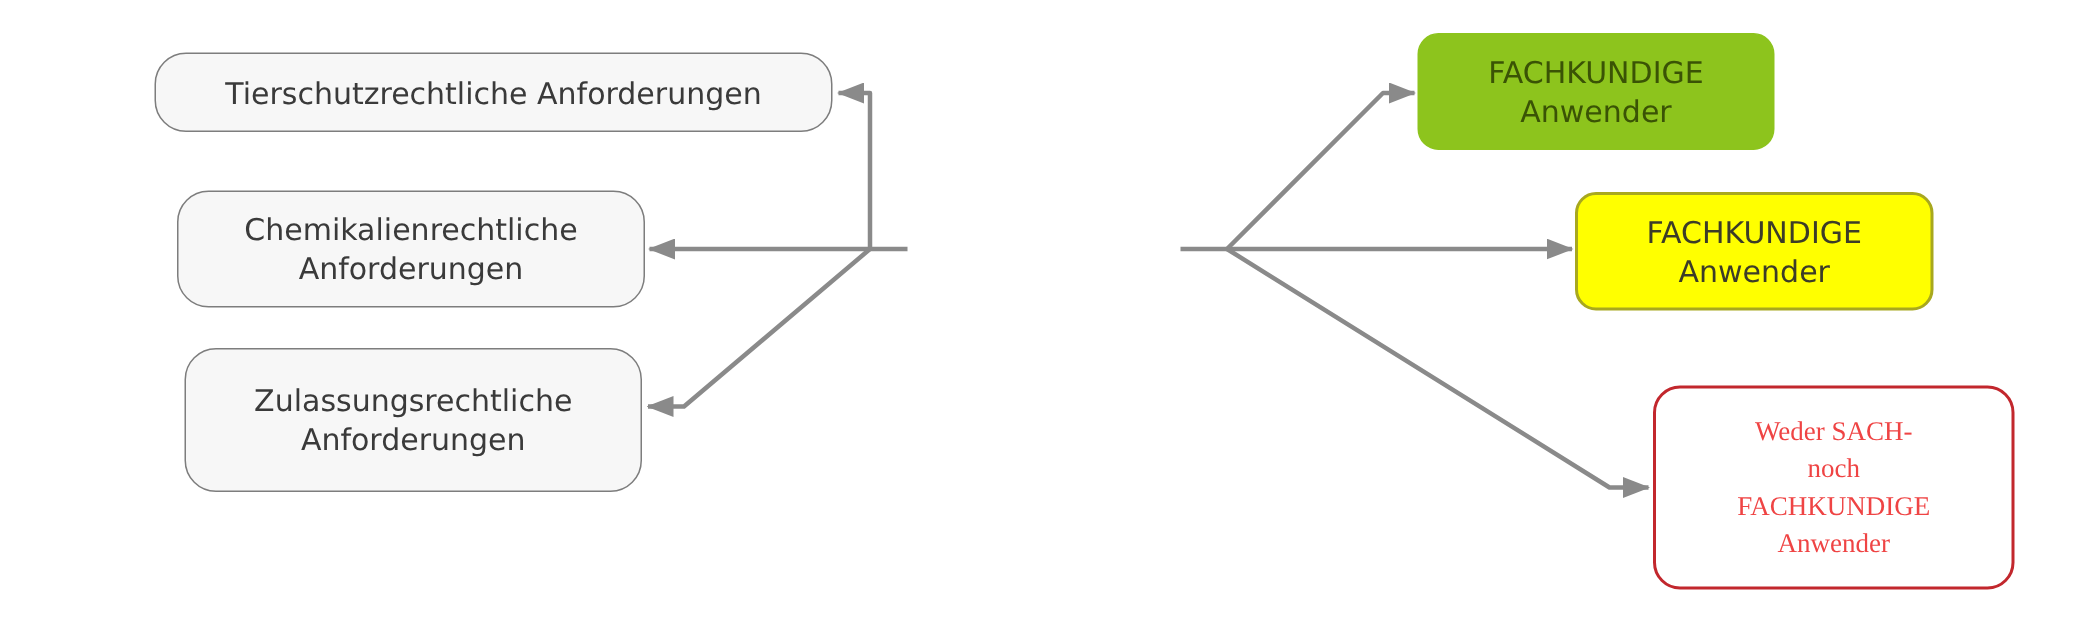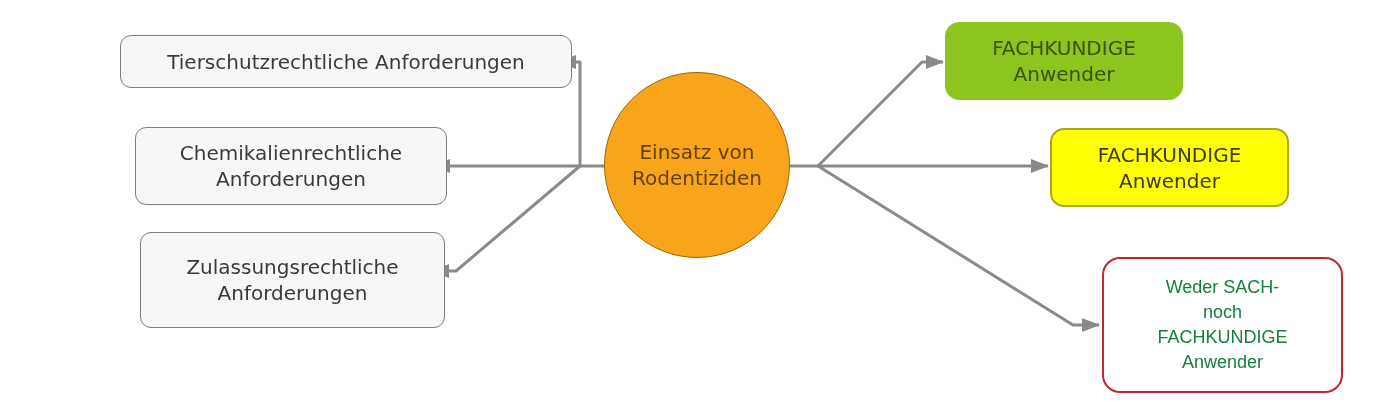--- a/index.html
+++ b/index.html
@@ -29,23 +29,22 @@
     align-items: center;
     justify-content: center;
     text-align: center;
     white-space: pre-line;
     line-height: 26px;
     font-size: 20px;
   }
   .lbox {
     background: #f7f7f7;
     border: 1.5px solid #7d7d7d;
-    border-radius: 11px;
+    border-radius: 21px;
     color: #3a3a3a;
-    margin-left: 17px;
   }
   .node-l1 { left: 103px; top: 35px;  width: 452px; height: 53px; }
   .node-l2 { left: 118px; top: 127px; width: 312px; height: 78px; }
   .node-l3 { left: 123px; top: 232px; width: 305px; height: 96px; }
   .node-center {
     left: 604px; top: 72px;
     width: 186px; height: 186px;
     border-radius: 50%;
     background: #f9a51b;
     border: 1.5px solid #a06400;
@@ -66,22 +65,22 @@
     border: 2px solid #a8a81e;
     border-radius: 14px;
     color: #3c3c28;
   }
   .node-r3 {
     left: 1102px; top: 257px;
     width: 241px; height: 136px;
     background: #ffffff;
     border: 2.5px solid #c2272d;
     border-radius: 18px;
-    color: #15803d;
-    font-family: Liberation Sans, sans-serif;
+    color: #ef4444;
+    font-family: Liberation Serif, serif;
     font-size: 18px;
     line-height: 25px;
   }
 </style>
 </head>
 <body>
 
 <div class="stage">
 
   <svg class="connectors" viewBox="0 0 1400 415" xmlns="http://www.w3.org/2000/svg">
@@ -101,22 +100,20 @@
   </svg>
 
   <div class="node lbox node-l1">Tierschutzrechtliche Anforderungen</div>
 
   <div class="node lbox node-l2">Chemikalienrechtliche
 Anforderungen</div>
 
   <div class="node lbox node-l3">Zulassungsrechtliche
 Anforderungen</div>
 
-  <div class="node node-center">Einsatz von
-Rodentiziden</div>
 
   <div class="node node-r1">FACHKUNDIGE
 Anwender</div>
 
   <div class="node node-r2">FACHKUNDIGE
 Anwender</div>
 
   <div class="node node-r3">Weder SACH-
 noch
 FACHKUNDIGE

